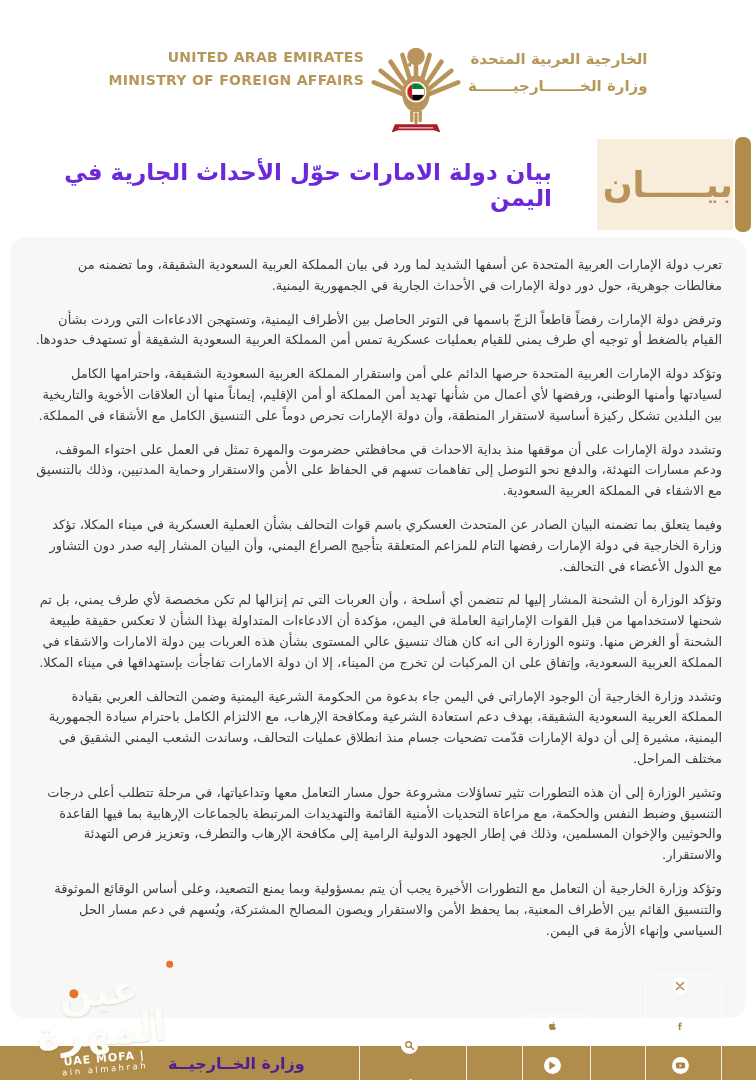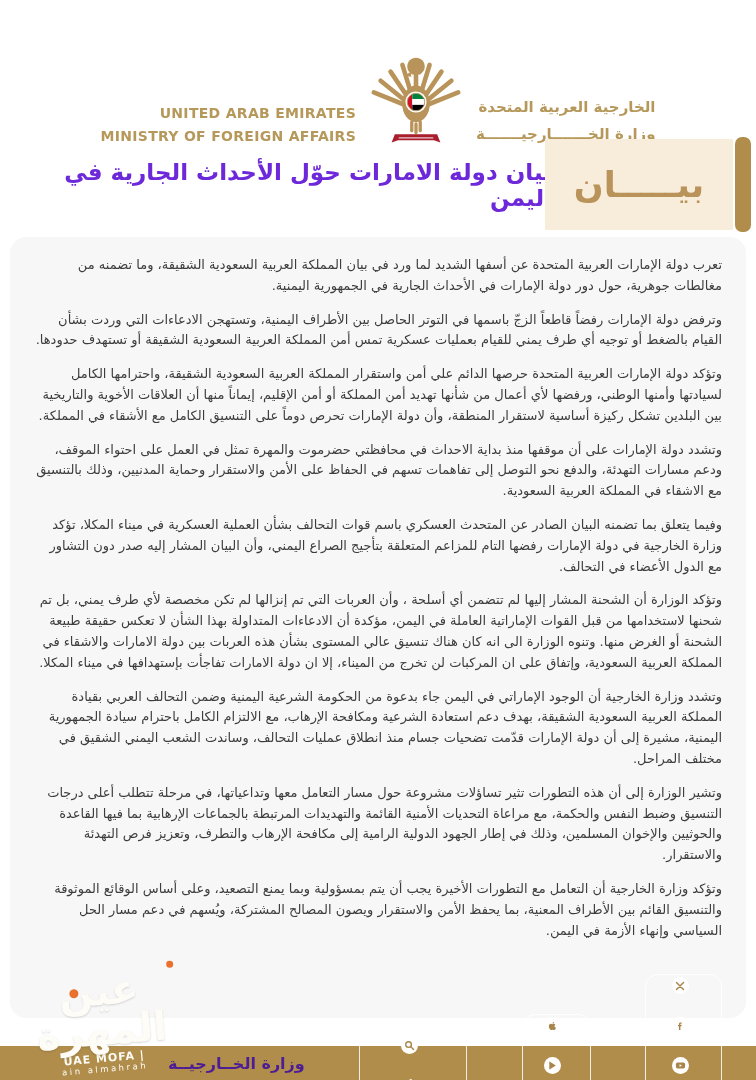--- a/index.html
+++ b/index.html
@@ -6,42 +6,42 @@
   html, body { width: 756px; height: 1080px; }
   body {
     position: relative;
     background: #ffffff;
     font-family: "DejaVu Sans", sans-serif;
     overflow: hidden;
   }
 
   
   .header {
-    position: absolute; top: 56px; left: 0; right: 0;
-    display: flex; justify-content: center; align-items: flex-end; gap: 12px;
+    position: absolute; top: 46px; left: 0; right: 0;
+    display: flex; justify-content: center; align-items: flex-start; gap: 4px;
   }
   .header-en {
     text-align: right; color: #b5985a; font-weight: bold;
     font-size: 14px; line-height: 1.65; letter-spacing: .3px;
   }
   .emblem { width: 96px; height: 92px; flex: 0 0 auto; }
   .header-ar {
     direction: rtl; text-align: right; color: #b5985a; font-weight: bold;
     font-size: 15px; line-height: 1.8;
   }
 
   
   .title-bar { position: absolute; top: 137px; left: 0; right: 0; height: 95px; }
   .gold-bar {
     position: absolute; right: 5px; top: 0; width: 16px; height: 95px;
     background: #b08d4a; border-radius: 7px;
   }
   .bayan-box {
-    position: absolute; right: 23px; top: 2px; width: 188px; height: 91px;
-    background: #f7edda; display: flex; align-items: center; justify-content: center;
+    position: absolute; right: 23px; top: 2px; width: 136px; height: 91px;
+    background: #f7edda; display: flex; align-items: center; justify-content: flex-end;
   }
   .bayan-label { color: #b9935a; font-size: 35px; font-weight: bold; direction: rtl; }
   .doc-title {
     position: absolute; right: 204px; left: 16px; top: 0; height: 95px;
     display: flex; align-items: center; justify-content: flex-start;
     direction: rtl; color: #6d28d9; font-size: 23px; font-weight: bold;
   }
 
   
   .card {

